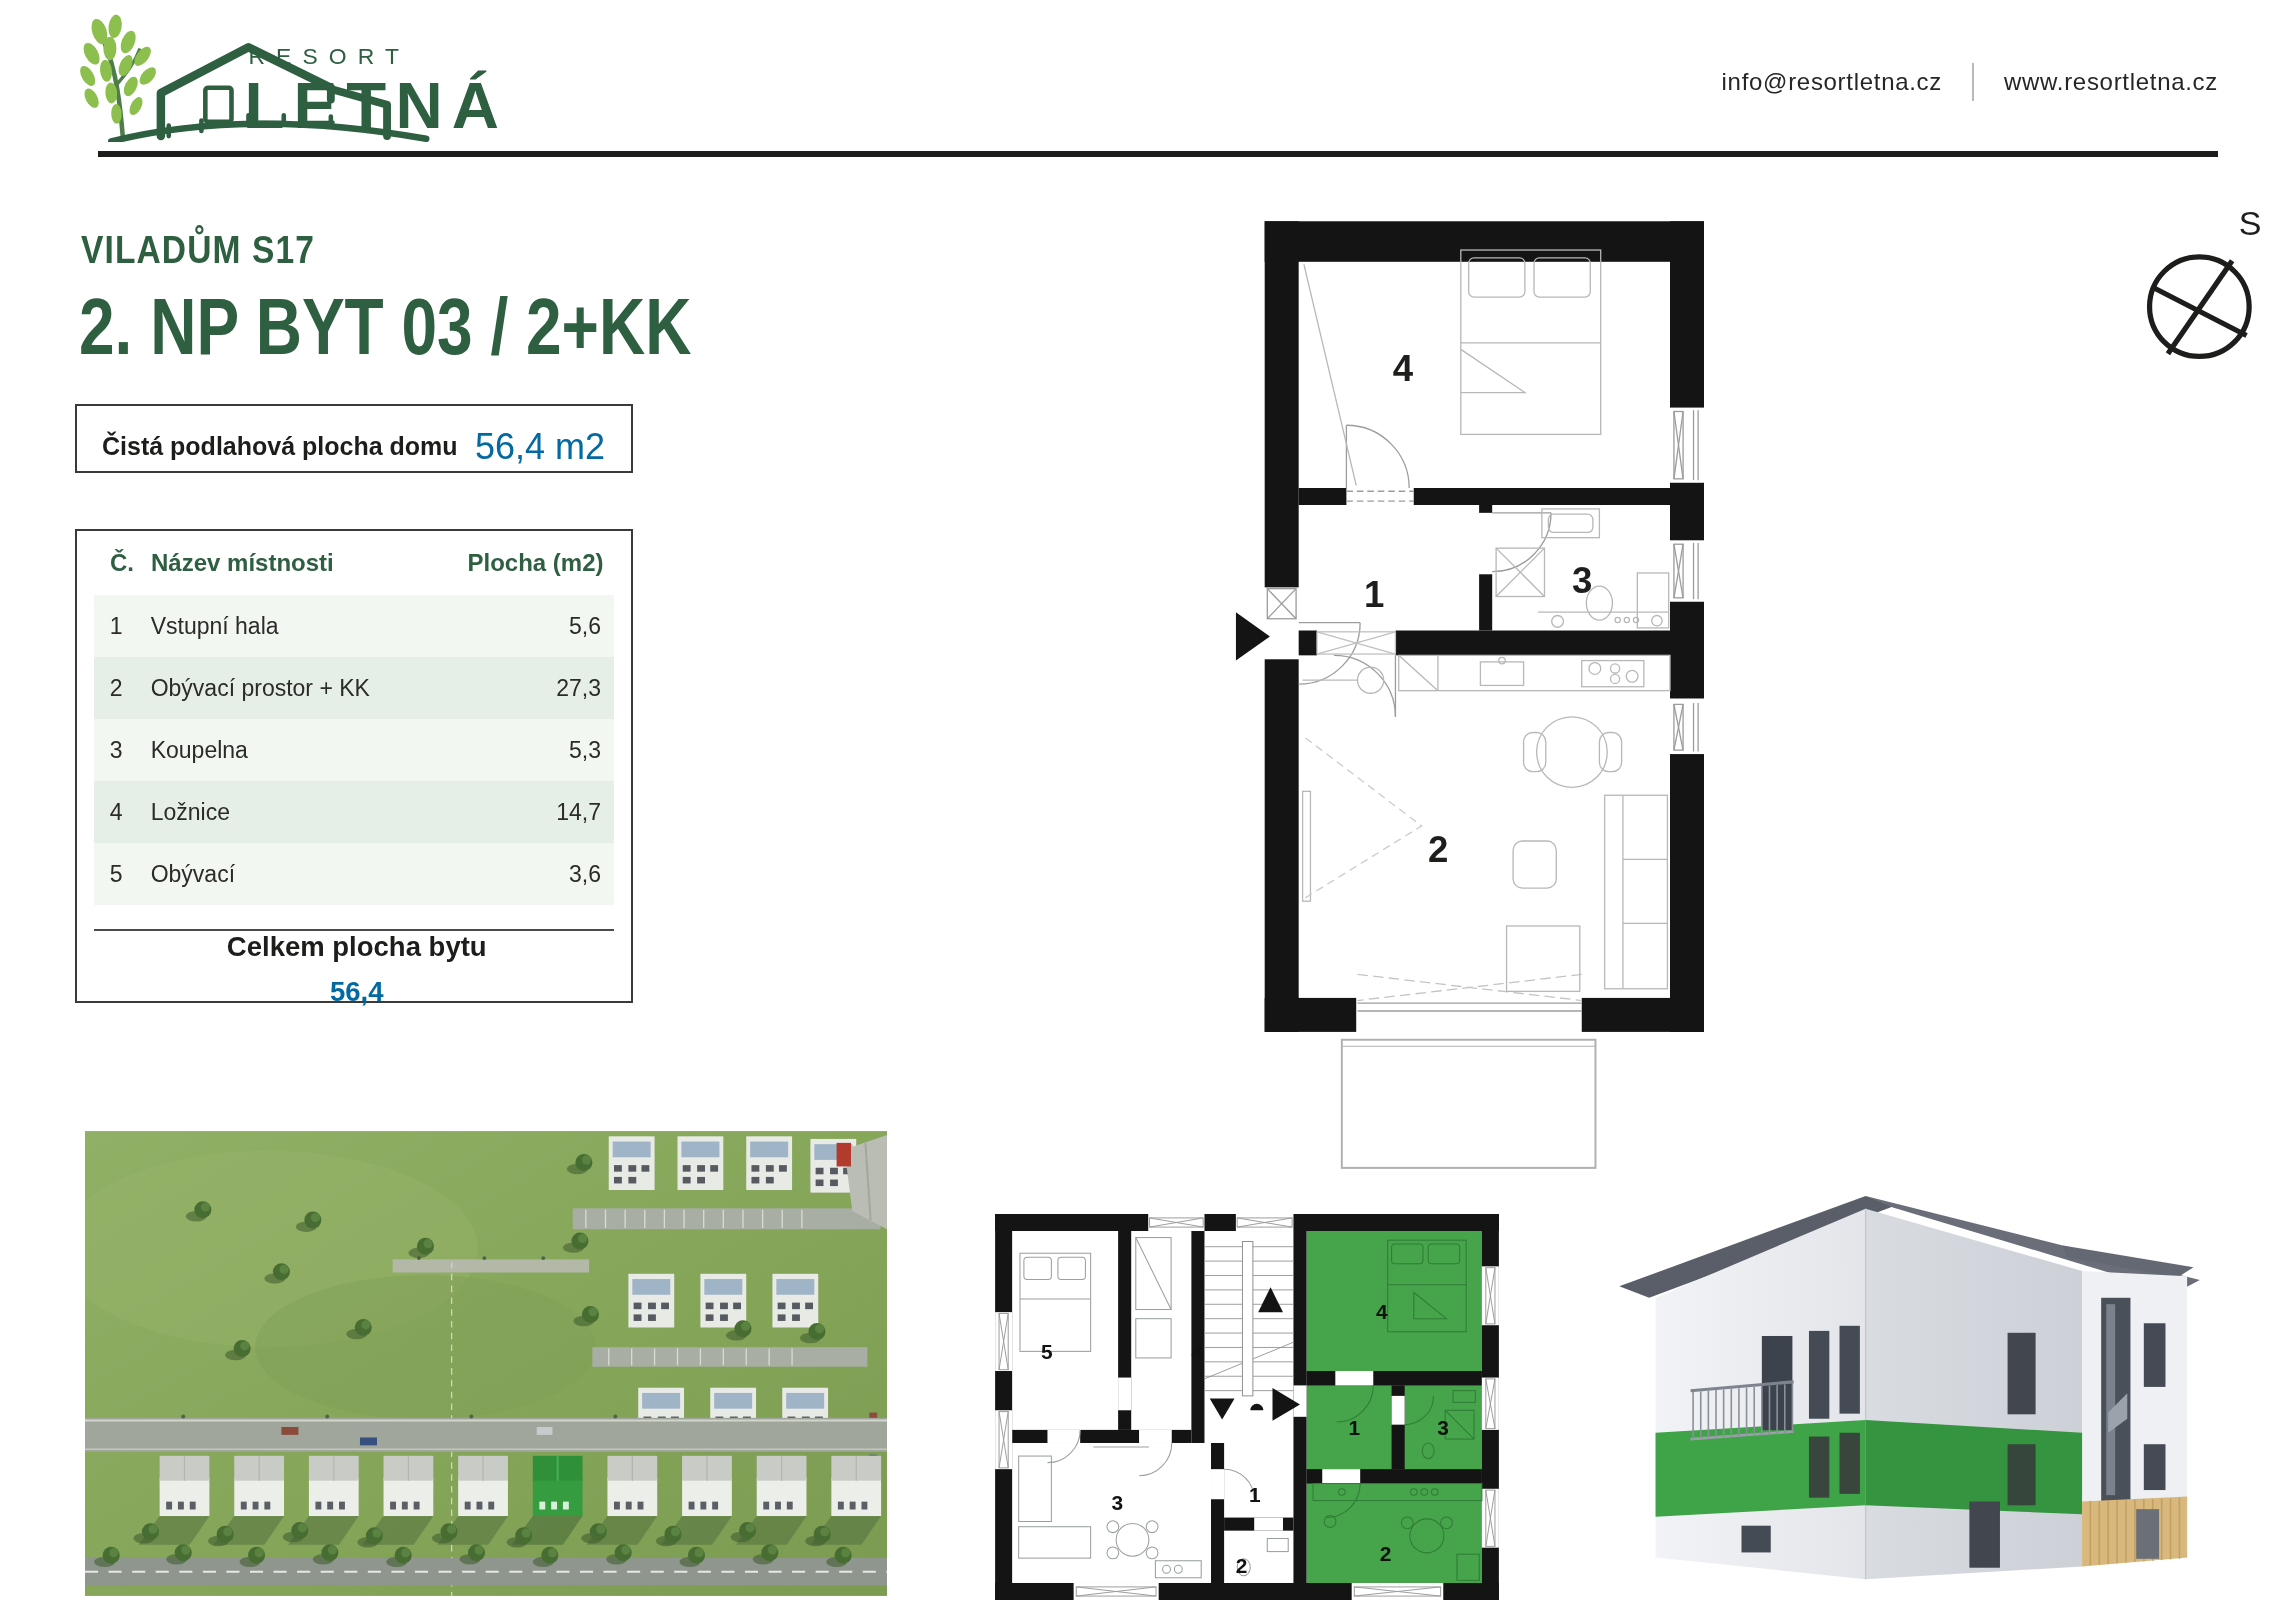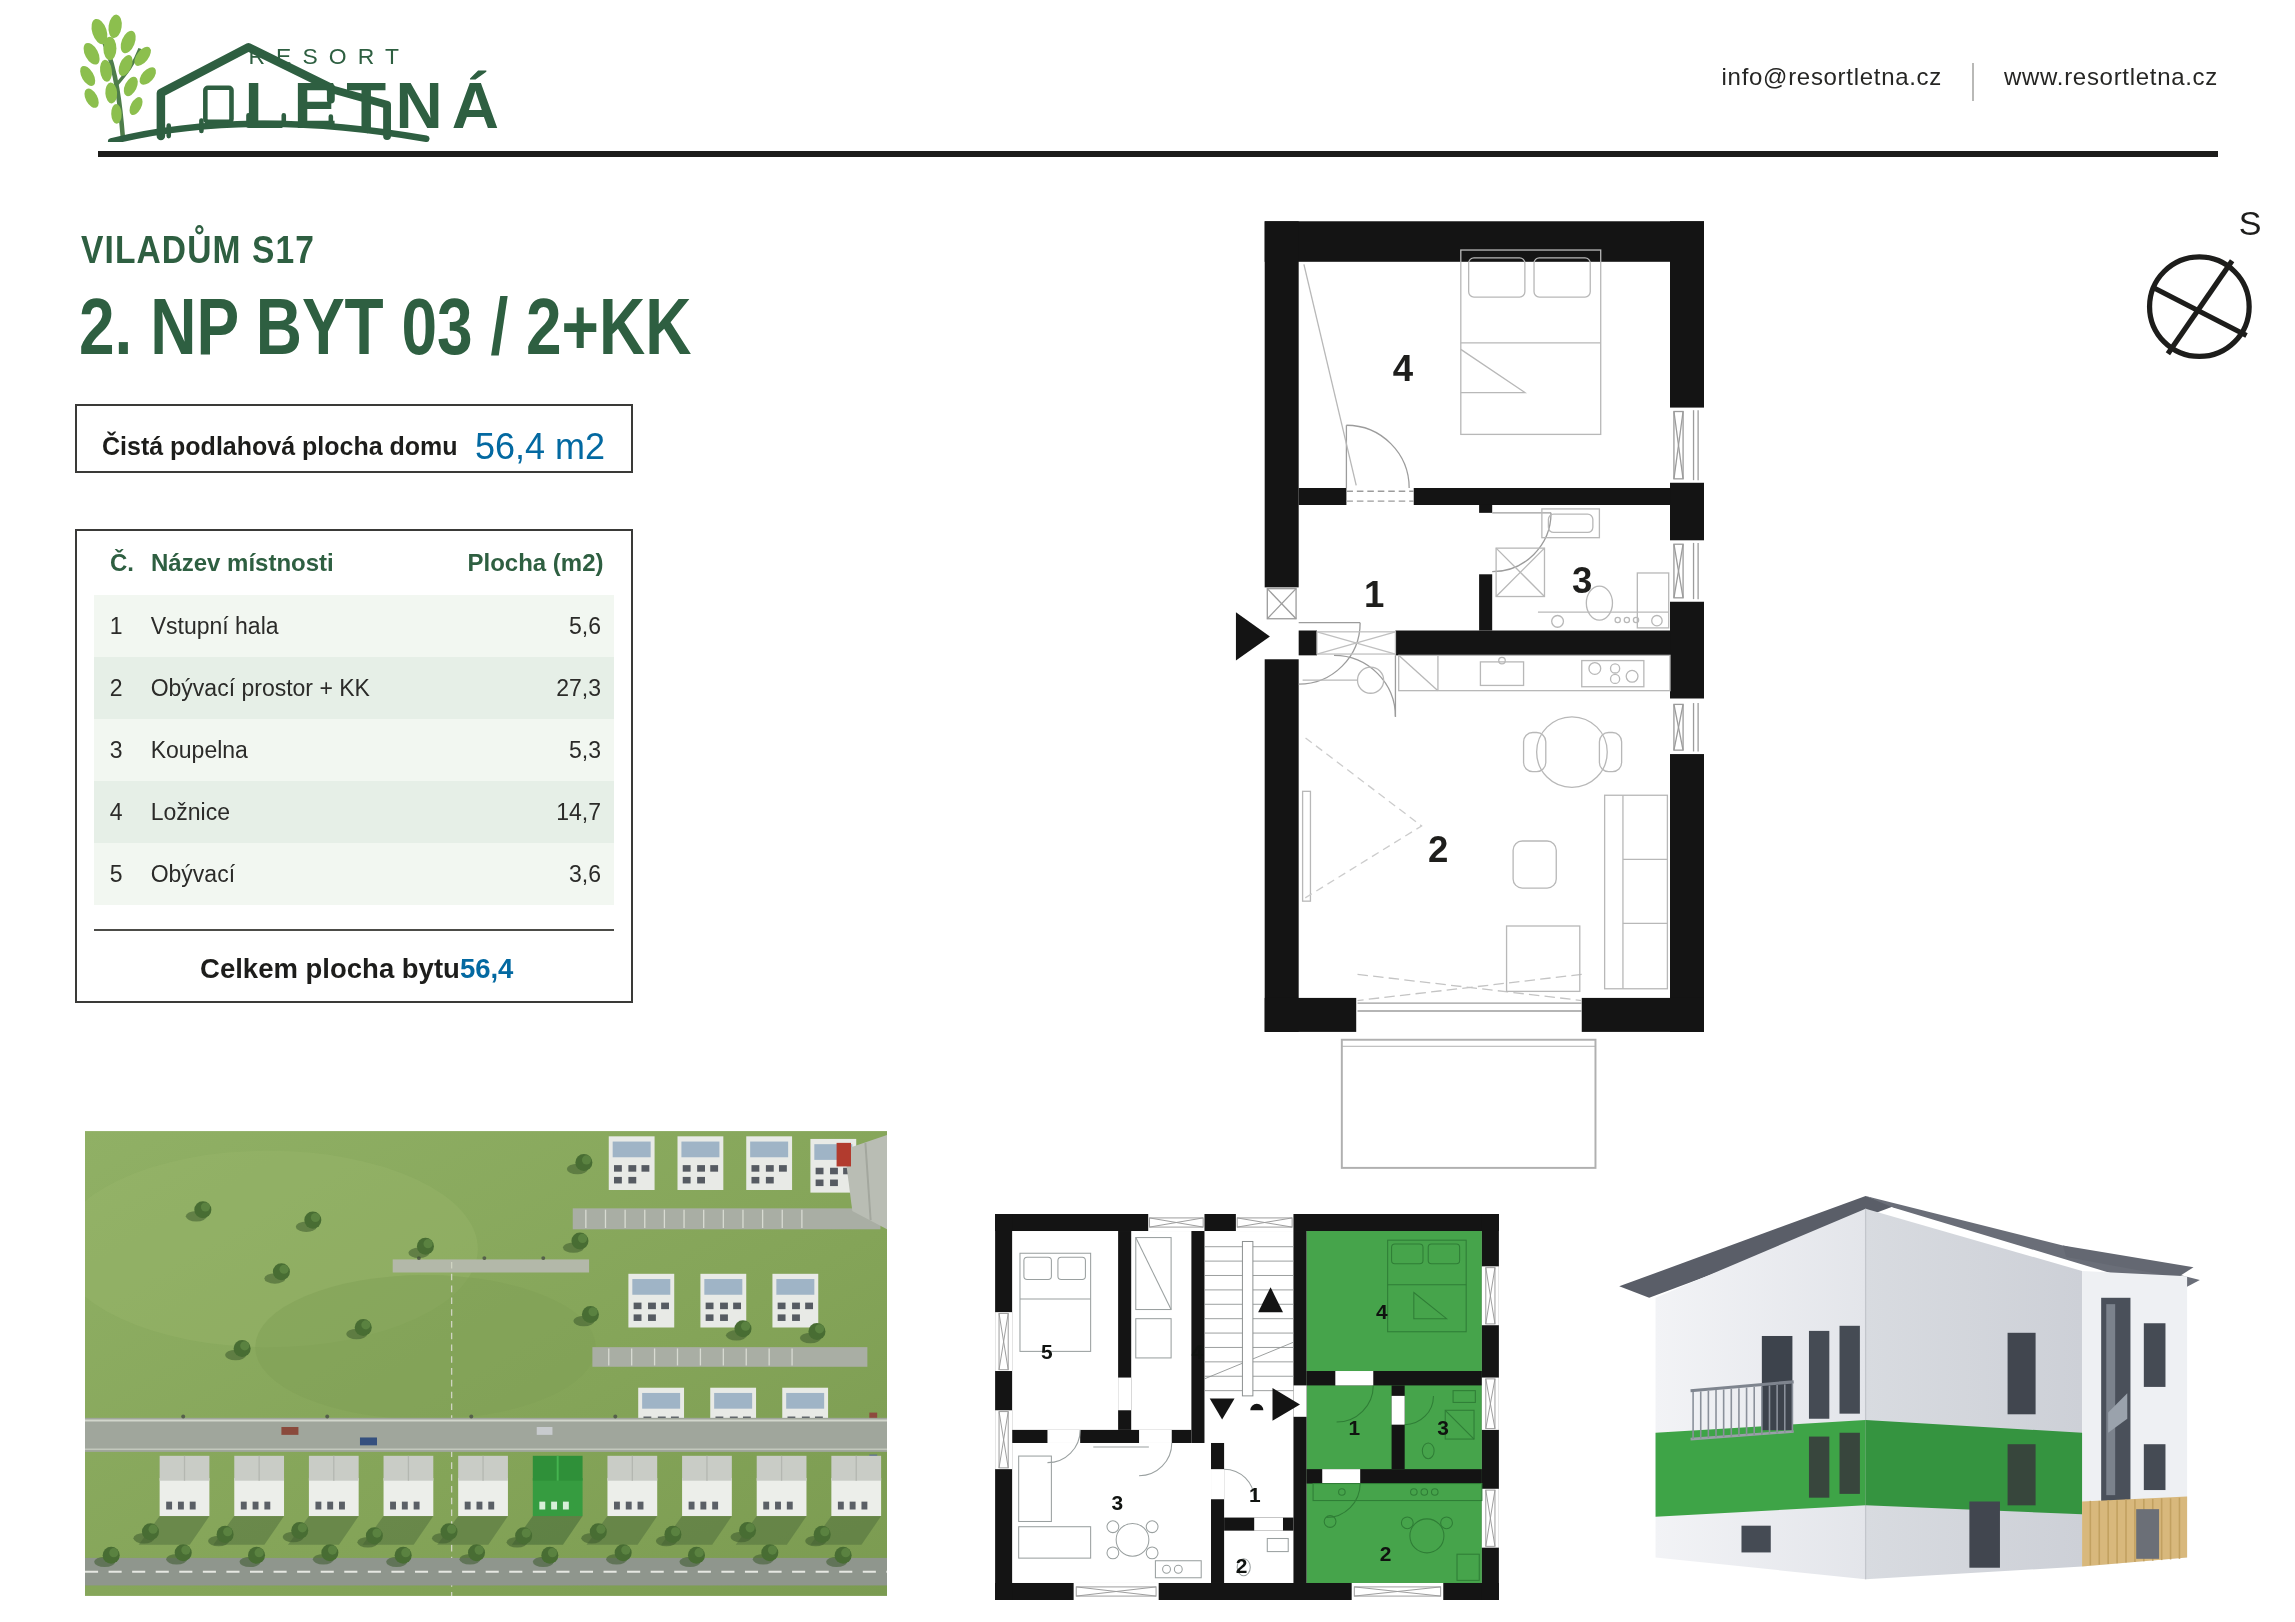--- a/index.html
+++ b/index.html
@@ -2,21 +2,21 @@
 <html style="font-size:10.5px"><head>
 <meta charset="utf-8">
 <style>
   html,body{margin:0;padding:0;background:#ffffff;}
   #page{position:relative;width:2295px;height:1623px;background:#ffffff;overflow:hidden;
         font-family:"Liberation Sans",sans-serif;color:#1d1d1b;}
   .abs{position:absolute;}
 
   
   #logo{left:77px;top:7.9px;width:458px;height:134px;}
-  #contacts{right:77px;top:63px;display:flex;align-items:flex-start;gap:30px;}
+  #contacts{right:77px;top:63px;display:flex;align-items:center;gap:30px;}
   #contacts .contact{font-size:24px;color:#262624;letter-spacing:0.7px;}
   #contacts .vline{width:2px;height:38px;background:#b9b9b7;}
   #header-rule{left:98px;top:151px;width:2120px;height:5.9px;background:#1d1d1b;}
 
   
   #subtitle{left:81px;top:228px;font-size:39px;font-weight:700;color:#2e5f41;
             letter-spacing:1.3px;transform:scaleX(.86);transform-origin:left center;white-space:nowrap;}
   #main-title{left:79px;top:281px;font-size:80px;font-weight:700;color:#2e5f41;
             letter-spacing:0px;transform:scaleX(.80);transform-origin:left center;white-space:nowrap;}
 
@@ -32,21 +32,21 @@
   #table-head{display:flex;align-items:center;height:64px;padding:0 27.5px 0 33px;font-size:24px;font-weight:700;color:#2e5f41;}
   #table-head .h-num{width:41px;}
   #table-head .h-name{flex:1;}
   .t-row{display:flex;align-items:center;height:62px;margin:0 17px;padding:0 13px 0 15.7px;font-size:23px;color:#2b2b29;}
   .t-row.odd{background:#f2f7f1;}
   .t-row.even{background:#e6efe7;}
   .t-row .c-num{width:41px;}
   .t-row .c-name{flex:1;}
   .t-row .c-val{text-align:center;}
   #table-divider{margin:23.6px 17px 0 17px;height:0;border-top:2px solid #4c4c48;}
-  #table-total{display:flex;align-items:center;justify-content:center;height:77px;padding:0 27.5px 0 33px;}
+  #table-total{display:flex;align-items:center;justify-content:space-between;height:77px;padding:0 27.5px 0 33px;flex-direction:column;}
   #table-total .lbl{font-size:27.5px;font-weight:700;color:#1d1d1b;}
   #table-total .val{font-size:27.5px;font-weight:700;color:#0369a1;}
 
   
   #compass{left:2122px;top:194px;width:177px;height:190px;}
   #plan-main{left:1232px;top:221px;width:472px;height:955px;}
   #aerial{left:85px;top:1131px;width:802px;height:465px;}
   #plan-small{left:995px;top:1214px;width:504px;height:386px;}
   #render3d{left:1593px;top:1145px;width:628px;height:452px;}
 

